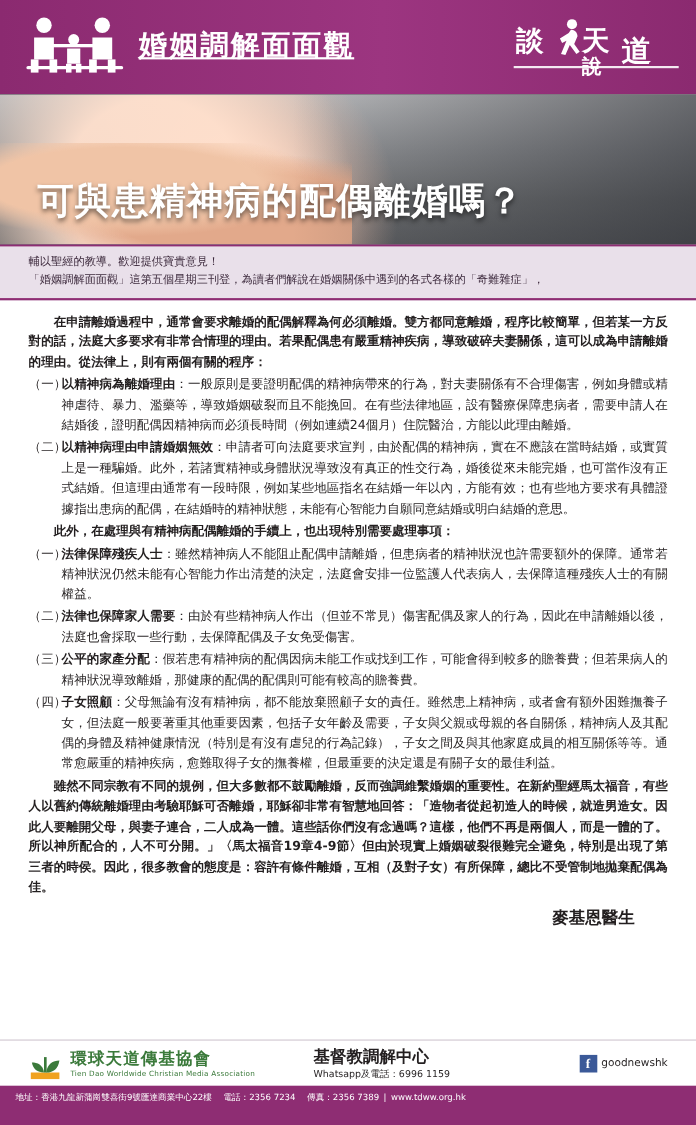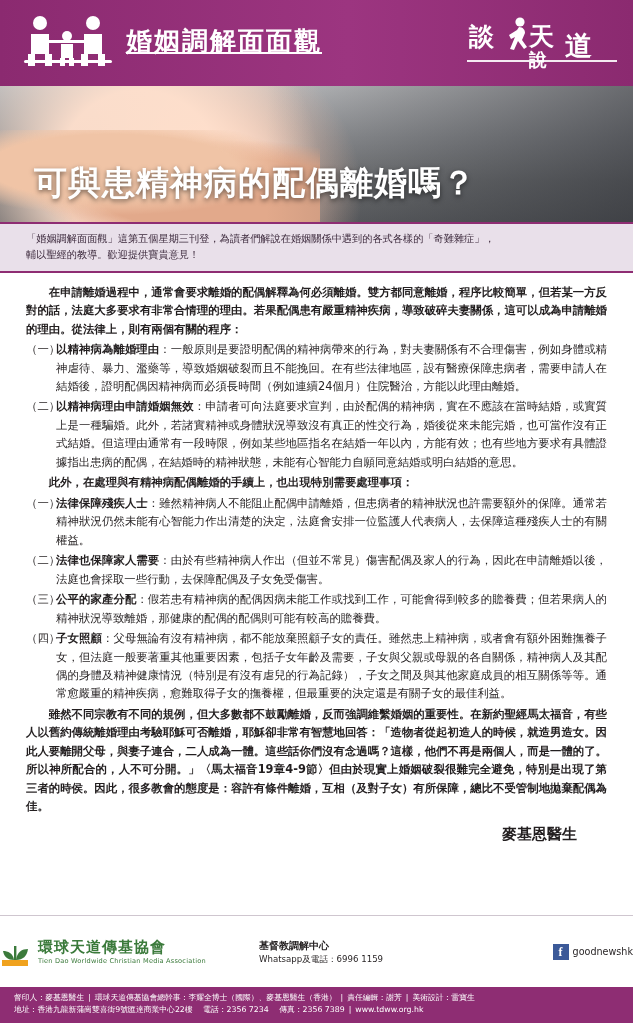--- a/index.html
+++ b/index.html
@@ -96,31 +96,31 @@
   }
   .li .mk { width:30px; flex:0 0 30px; }
   .li .tx { flex:1; text-align:justify; }
   .li .tx b { font-weight:bold; }
   .sig {
     text-align:right; font-size:15px; font-weight:bold; margin:6px 30px 0 0;
   }
 
   
   .footer {
-    position:absolute; left:0; right:0; bottom:36px; height:72px;
+    position:absolute; left:0; right:0; bottom:36px; height:42px;
     border-top:1px solid #cfc6cf;
     display:flex; align-items:center;
-    padding:0 0;
+    padding:0 26px;
   }
   .assoc { display:flex; align-items:center; gap:8px; width:255px; }
   .assoc-mark { width:30px; height:32px; position:relative; }
   .assoc-text .cn { font-size:15px; font-weight:bold; color:#3b7a3b; letter-spacing:1px;}
   .assoc-text .en { font-size:6.6px; color:#3b7a3b; letter-spacing:.2px; }
   .contact { flex:1; font-size:8.6px; line-height:1.5; color:#231f20; padding-left:4px;}
-  .contact .tt { font-weight:bold; font-size:10px; }
+  .contact .tt { font-weight:bold; font-size:15px; }
   .fb {
     display:flex; align-items:center; gap:4px;
   }
   .fb-icon {
     width:16px;height:16px;background:#3b5998;color:#fff;font-weight:bold;
     font-size:12px;text-align:center;line-height:16px;font-family:"Liberation Serif", serif;
   }
   .fb-label { font-size:9.6px; font-weight:normal; }
 
   
@@ -178,22 +178,22 @@
   </div>
 
   <div class="hero">
     <div class="hero-photo"></div>
     <div class="hero-hands"></div>
     <div class="hero-dark"></div>
     <div class="hero-title">可與患精神病的配偶離婚嗎？</div>
   </div>
 
   <div class="lead">
+    <div>輔以聖經的教導。歡迎提供寶貴意見！</div>
     <div>「婚姻調解面面觀」這第五個星期三刊登，為讀者們解說在婚姻關係中遇到的各式各樣的「奇難雜症」，</div>
-    <div>輔以聖經的教導。歡迎提供寶貴意見！</div>
   </div>
 
   <div class="body">
     <p>在申請離婚過程中，通常會要求離婚的配偶解釋為何必須離婚。雙方都同意離婚，程序比較簡單，但若某一方反對的話，法庭大多要求有非常合情理的理由。若果配偶患有嚴重精神疾病，導致破碎夫妻關係，這可以成為申請離婚的理由。從法律上，則有兩個有關的程序：</p>
 
     <div class="li">
       <div class="mk">（一）</div>
       <div class="tx"><b>以精神病為離婚理由</b><span>：一般原則是要證明配偶的精神病帶來的行為，對夫妻關係有不合理傷害，例如身體或精神虐待、暴力、濫藥等，導致婚姻破裂而且不能挽回。在有些法律地區，設有醫療保障患病者，需要申請人在結婚後，證明配偶因精神病而必須長時間（例如連續24個月）住院醫治，方能以此理由離婚。</span></div>
     </div>
     <div class="li">
@@ -245,20 +245,17 @@
       <div>Whatsapp及電話：6996 1159</div>
     </div>
     <div class="fb">
       <div class="fb-icon">f</div>
       <div class="fb-label">goodnewshk</div>
     </div>
   </div>
 
   <div class="credits">
     <div>
-      <span>督印人：麥基恩醫生</span><span class="sep">|</span><span>環球天道傳基協會總幹事：李耀全博士（國際）、麥基恩醫生（香港）</span><span class="sep">|</span><span>責任編輯：謝芳</span><span class="sep">|</span><span>美術設計：雷寶生</span>
-    </div>
-    <div>
       <span>地址：香港九龍新蒲崗雙喜街9號匯達商業中心22樓</span><span class="sep"> </span><span>電話：2356 7234</span><span class="sep"> </span><span>傳真：2356 7389</span><span class="sep">|</span><span>www.tdww.org.hk</span>
     </div>
   </div>
 
 </div>
 
 </body></html>

